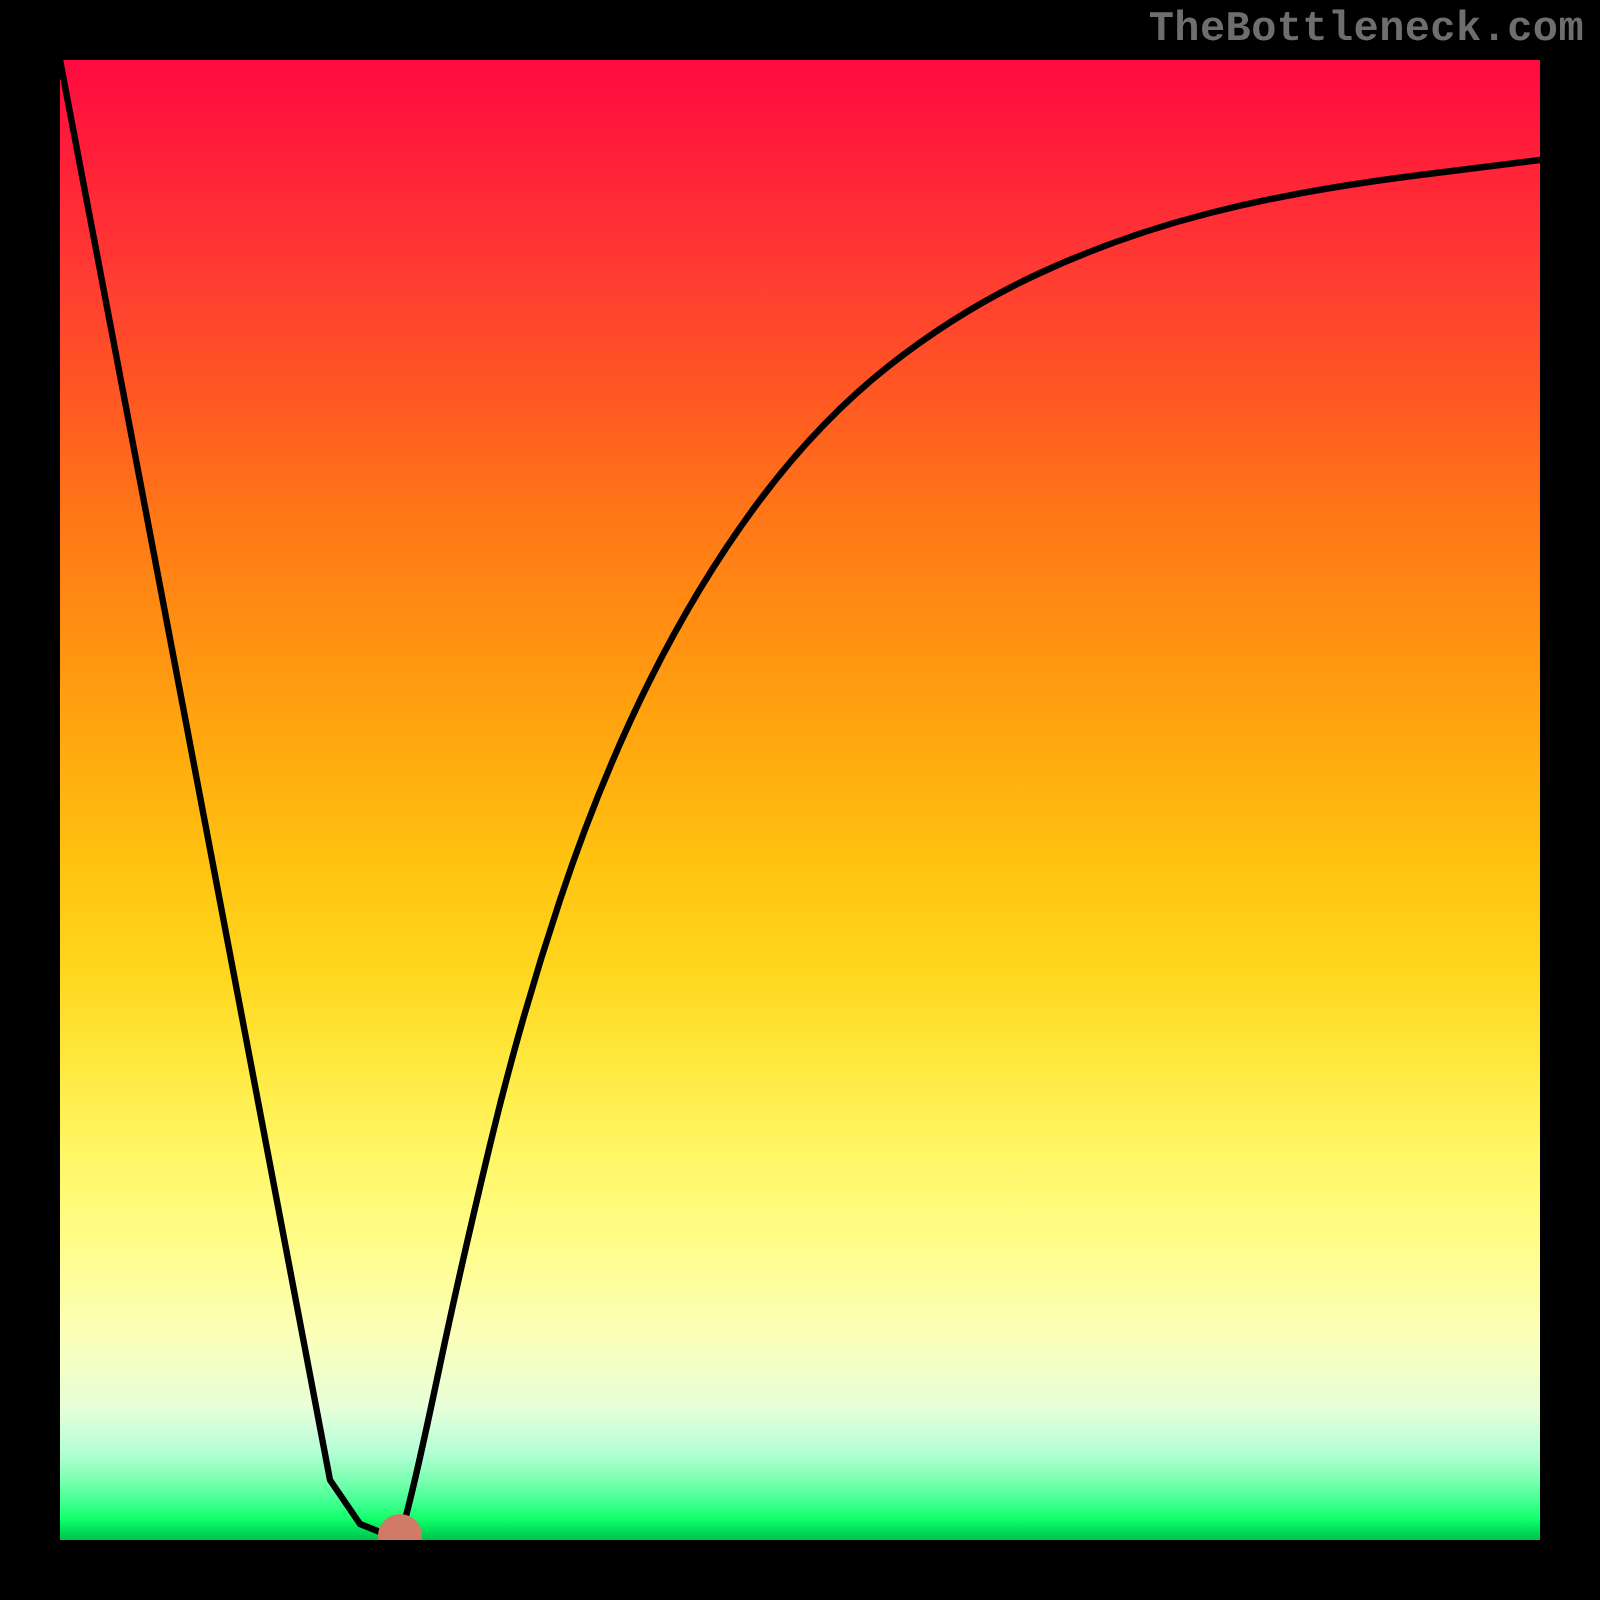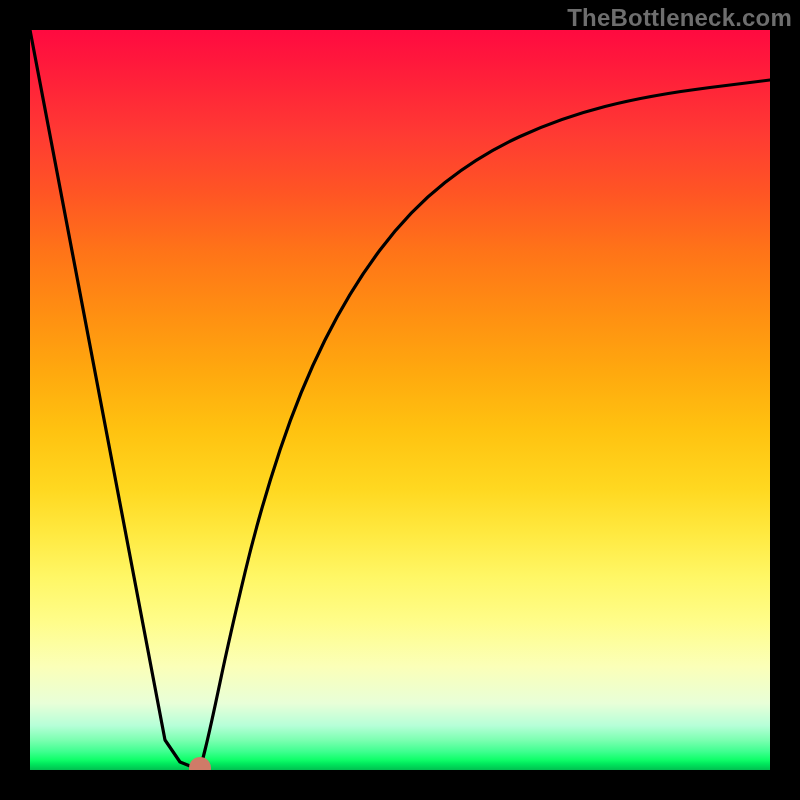--- a/index.html
+++ b/index.html
@@ -42,22 +42,22 @@
   .curve-svg {
     position: absolute;
     inset: 0;
     width: 100%;
     height: 100%;
   }
   .watermark {
     position: absolute;
     top: 4px;
     right: 8px;
-    font-family: Liberation Sans, sans-serif;
-    font-size: 24px;
+    font-family: Liberation Mono, monospace;
+    font-size: 21px;
     font-weight: 600;
     color: #6e6e6e;
     letter-spacing: 0.2px;
   }
 </style>
 </head>
 <body>
 
 <div class="frame">
   <div class="plot-area">

